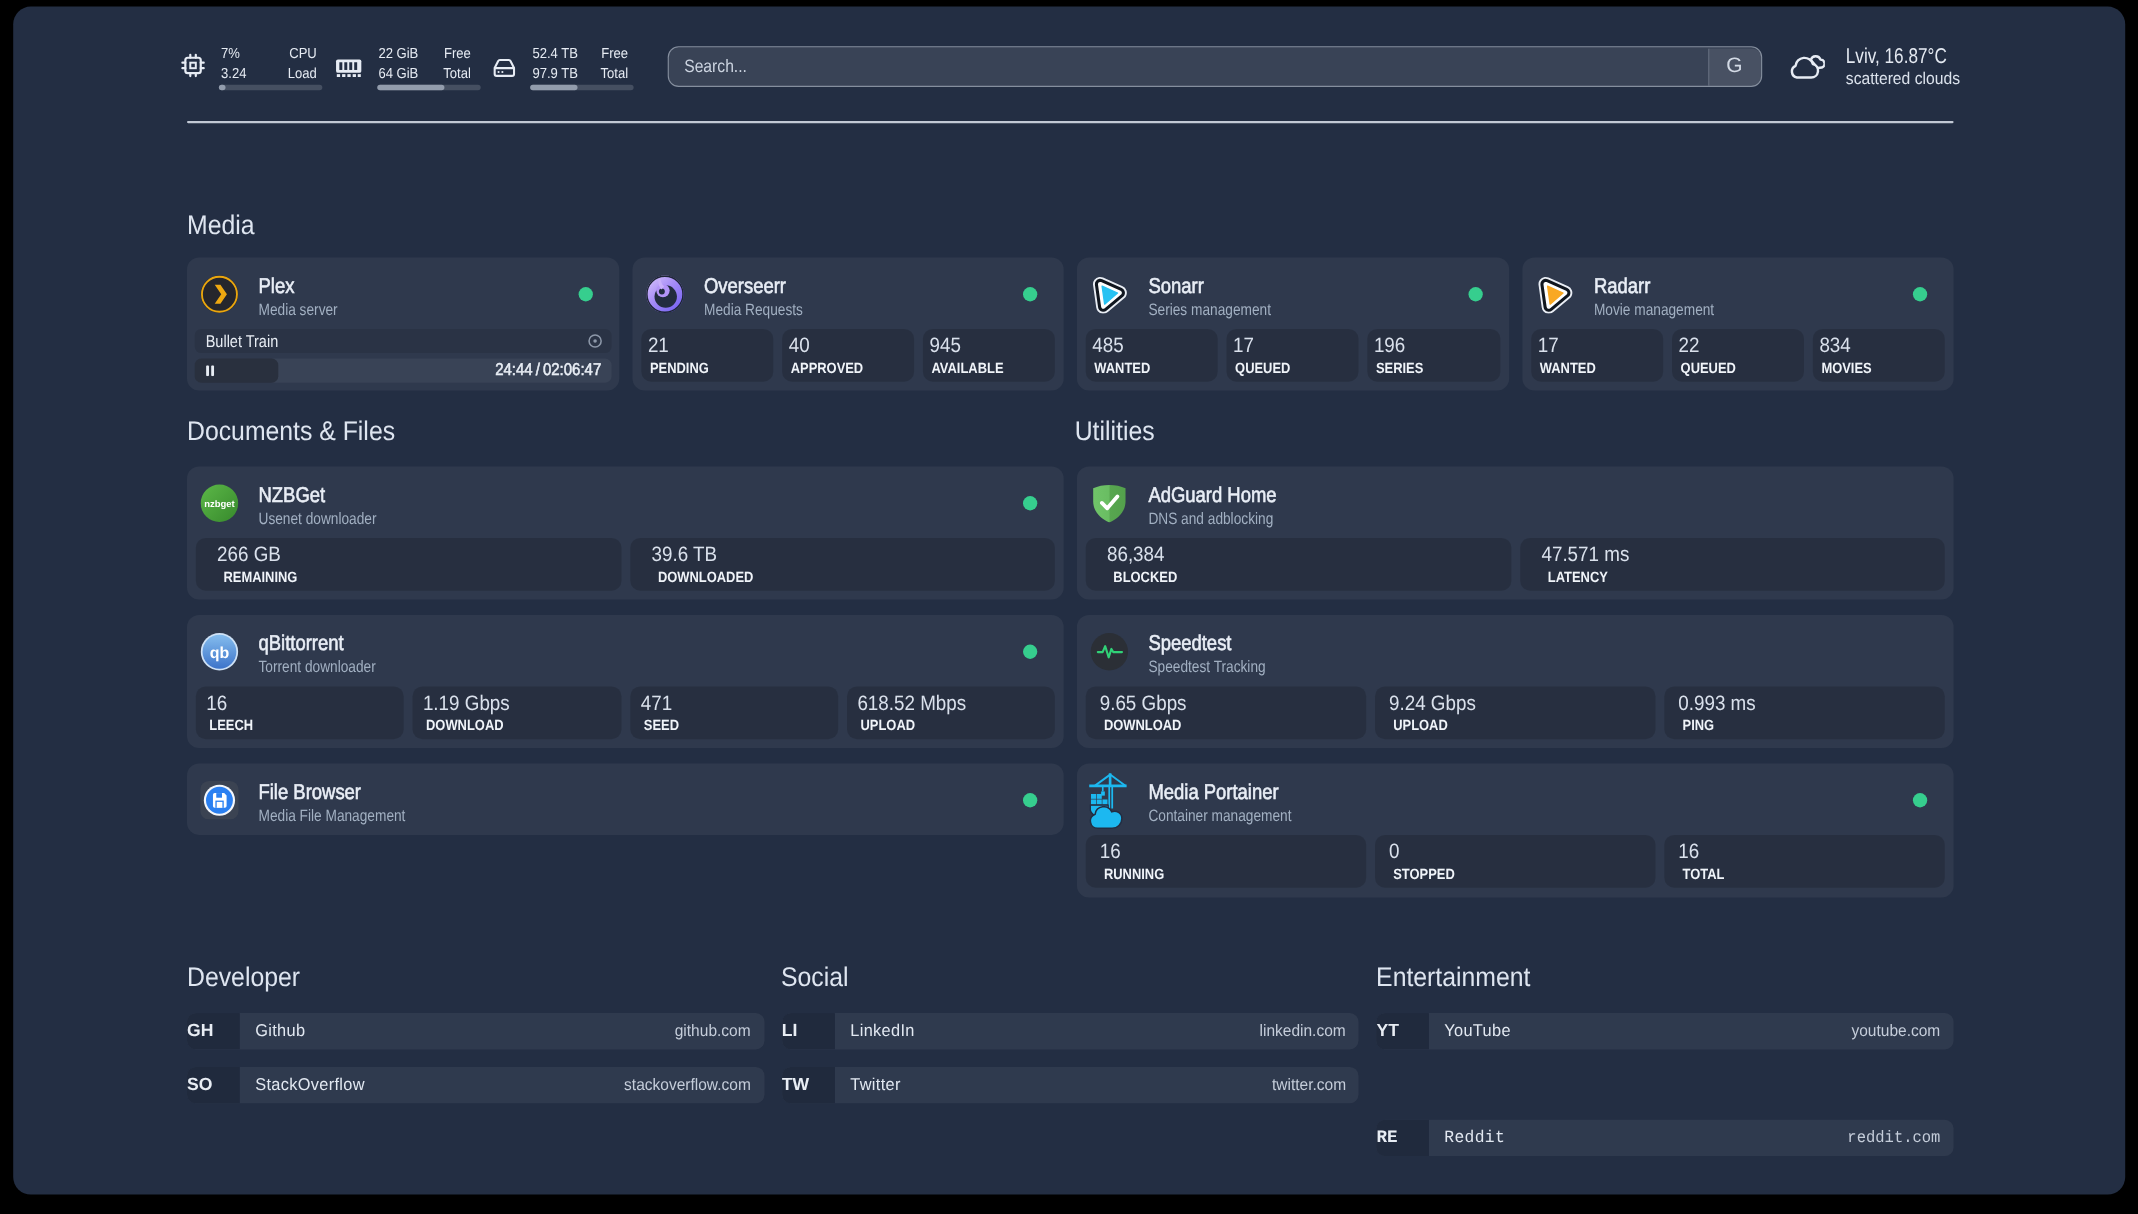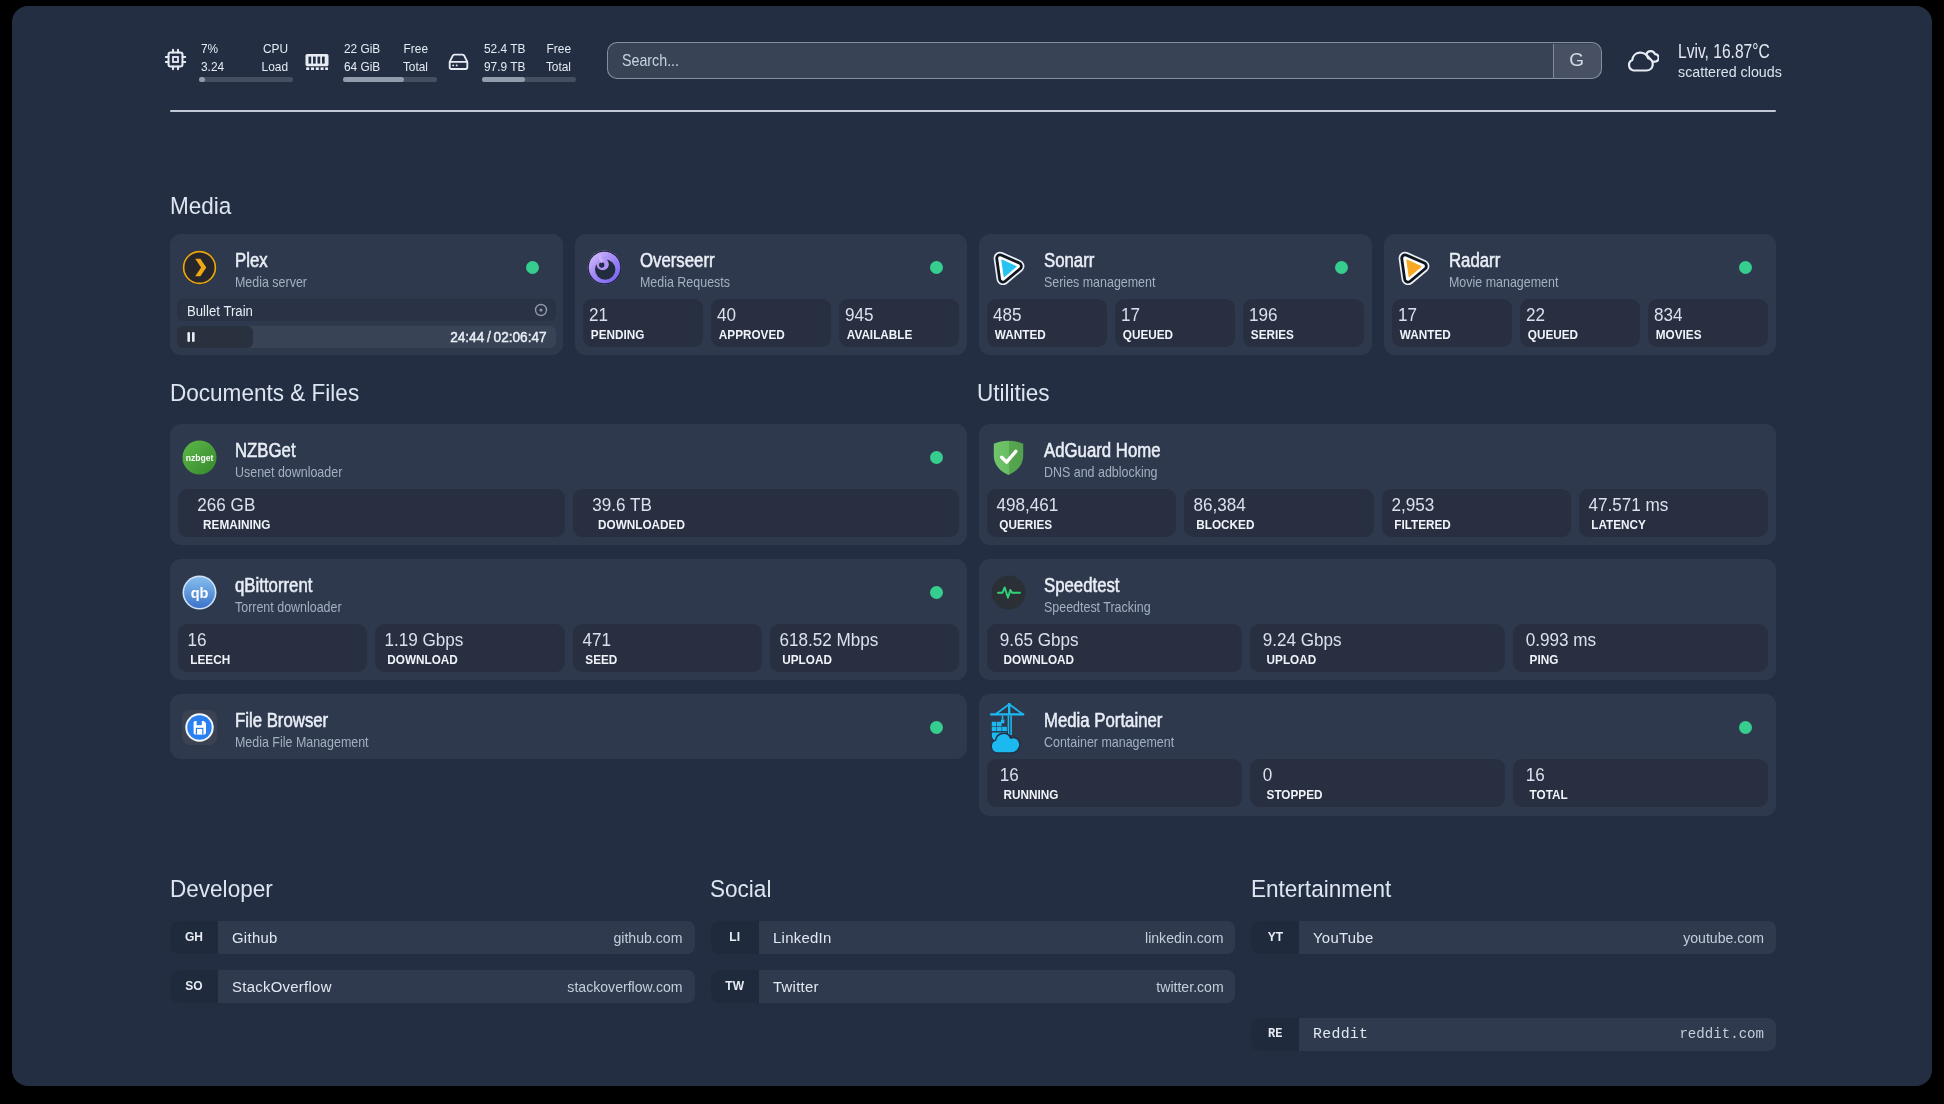--- a/index.html
+++ b/index.html
@@ -9,21 +9,21 @@
 .card { position:absolute; background:rgba(255,255,255,0.055); border-radius:11px; }
 .ctitle { position:absolute; left:65px; top:14px; font-size:19.5px; font-weight:normal; -webkit-text-stroke:0.55px #e9eef6; color:#e9eef6; white-space:nowrap; transform:scaleX(0.86); transform-origin:left top; }
 .csub { position:absolute; left:65px; top:38.5px; font-size:15px; color:#a2b0c2; white-space:nowrap; transform:scaleX(0.83); transform-origin:left top; }
 .dot { position:absolute; width:13px; height:13px; border-radius:50%; background:#36ce8e; top:27px; }
 .stats { position:absolute; left:8px; right:8px; top:65px; height:48px; display:flex; gap:8px; }
 .stat { flex:1; background:rgba(0,0,0,0.16); border-radius:9px; overflow:hidden; }
 .snum { margin-top:4.5px; font-size:19px; color:#dae1ec; white-space:nowrap; transform:scaleX(0.9); }
 .slab { margin-top:1.5px; font-size:13.5px; font-weight:bold; color:#f0f4f9; white-space:nowrap; transform:scaleX(0.87); }
 .sect { position:absolute; font-size:24.5px; color:#dee5f0; white-space:nowrap; transform:scaleX(0.92); transform-origin:left top; }
 .bkrow { position:absolute; height:33px; border-radius:8px; overflow:hidden; background:rgba(255,255,255,0.058); }
-.bkab { position:absolute; left:0; top:0; bottom:0; width:48px; background:#202a3d; color:#e8edf4; font-size:12px; font-weight:bold; text-align:center; line-height:33px; }
+.bkab { position:absolute; left:0; top:0; bottom:0; width:48px; background:#202a3d; color:#e8edf4; font-size:16px; font-weight:bold; line-height:33px; }
 .bkname { position:absolute; left:62px; top:0; line-height:33px; font-size:15.5px; color:#e2e8f1; letter-spacing:0.3px; transform:scaleX(0.96); transform-origin:left center; white-space:nowrap; }
 .bkurl { position:absolute; right:12px; top:0; line-height:33px; font-size:15px; color:#c5cdda; transform:scaleX(0.94); transform-origin:right center; white-space:nowrap; }
 .rval { position:absolute; font-size:13.2px; color:#e6ebf3; line-height:17.8px; white-space:pre; transform:scaleX(0.9); transform-origin:left top; }
 .rlab { position:absolute; font-size:13.2px; color:#e6ebf3; line-height:17.8px; text-align:right; white-space:pre; transform:scaleX(0.9); transform-origin:right top; }
 .rbar { position:absolute; height:5px; border-radius:3px; background:#454f61; }
 .rfill { position:absolute; left:0; top:0; height:5px; border-radius:3px; background:#929cac; }
 </style>
 </head>
 <body>
 <div id="screen">
@@ -295,30 +295,22 @@
             <stop offset="1" stop-color="#53a04c"></stop>
           </linearGradient>
         </defs>
         <path d="M17.5 0.8c-5.2 0-10.7 1.1-14.7 3v11.9c0 8.9 6.1 15.6 14.7 19.2 8.6-3.6 14.7-10.3 14.7-19.2V3.8C28.2 1.9 22.7 0.8 17.5 0.8z" fill="url(#agg)"></path>
         <path d="M10.7 17.2l4.9 4.9 9.2-10.7" fill="none" stroke="#fff" stroke-width="3.4" stroke-linecap="round" stroke-linejoin="round"></path>
       </svg>
 <div class="ctitle" style="top:14.5px">AdGuard Home</div>
 <div class="csub" style="top:39px">DNS and adblocking</div>
 <div class="stats">
 <div class="stat">
-          <div class="snum">498,461</div>
-          <div class="slab">QUERIES</div>
-        </div>
-<div class="stat">
           <div class="snum">86,384</div>
           <div class="slab">BLOCKED</div>
-        </div>
-<div class="stat">
-          <div class="snum">2,953</div>
-          <div class="slab">FILTERED</div>
         </div>
 <div class="stat">
           <div class="snum">47.571 ms</div>
           <div class="slab">LATENCY</div>
         </div>
 </div>
 </div>
 <div class="card" style="left:967px;top:553px;width:797px;height:121px;">
 <svg class="abs" style="left:12px;top:16px" width="35" height="35" viewBox="0 0 35 35">
         <circle cx="17.5" cy="17.5" r="17" fill="#2b2f36"></circle>

